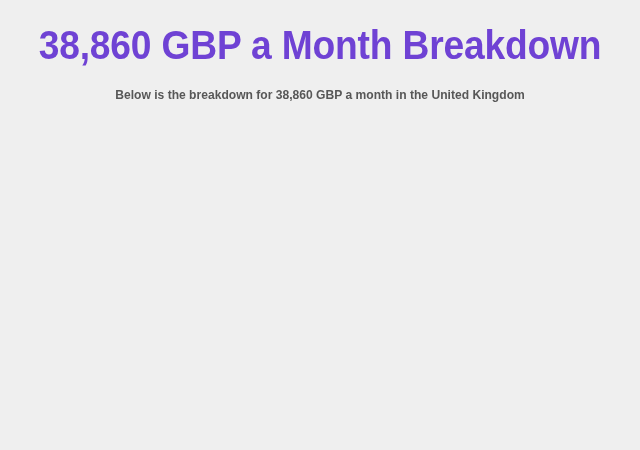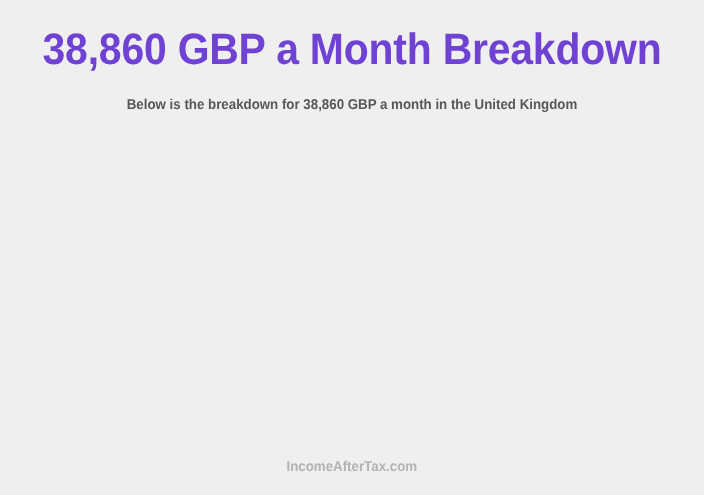--- a/index.html
+++ b/index.html
@@ -101,17 +101,14 @@
 
   <div class="header">
     <h1 class="page-title">38,860 GBP a Month Breakdown</h1>
     <p class="page-subtitle">Below is the breakdown for 38,860 GBP a month in the United Kingdom</p>
   </div>
 
   <div class="chart-area">
     <div class="chart-plot"></div>
   </div>
 
-  <div class="site-footer">
-    <span class="footer-label">IncomeAfterTax.com</span>
-  </div>
 
 </div>
 
 </body></html>

